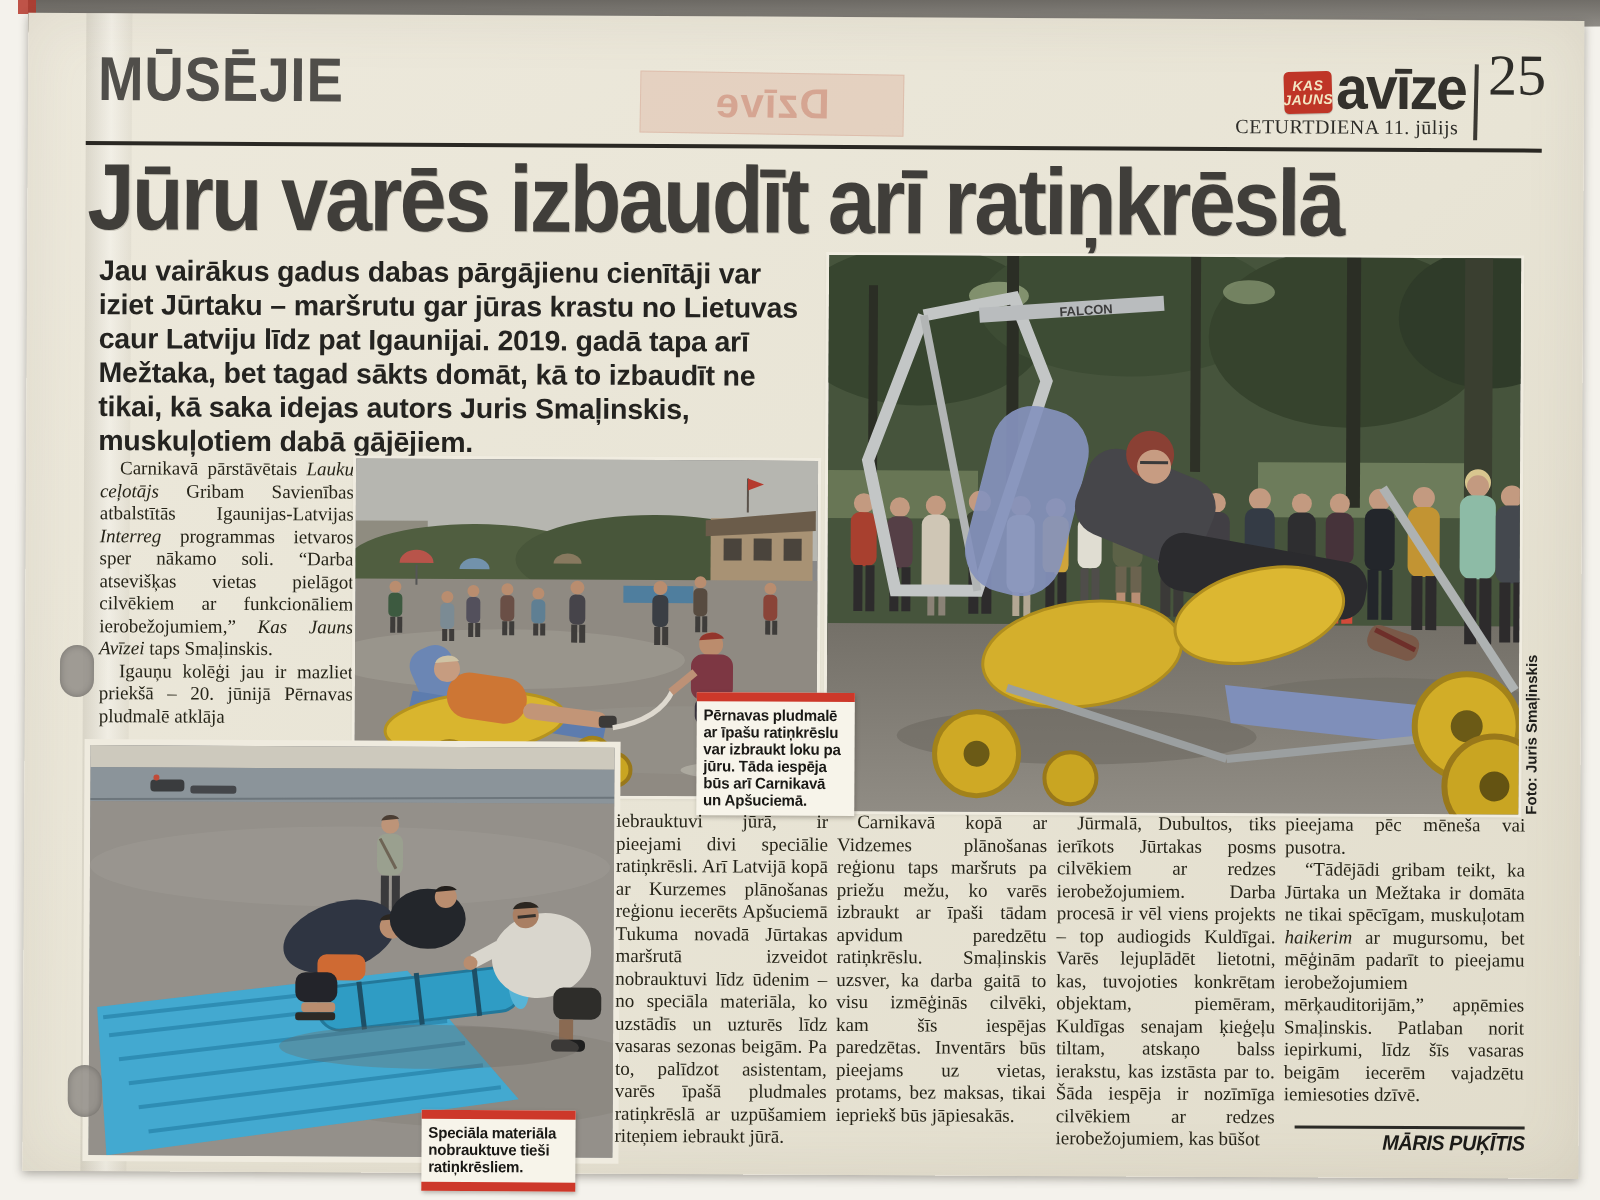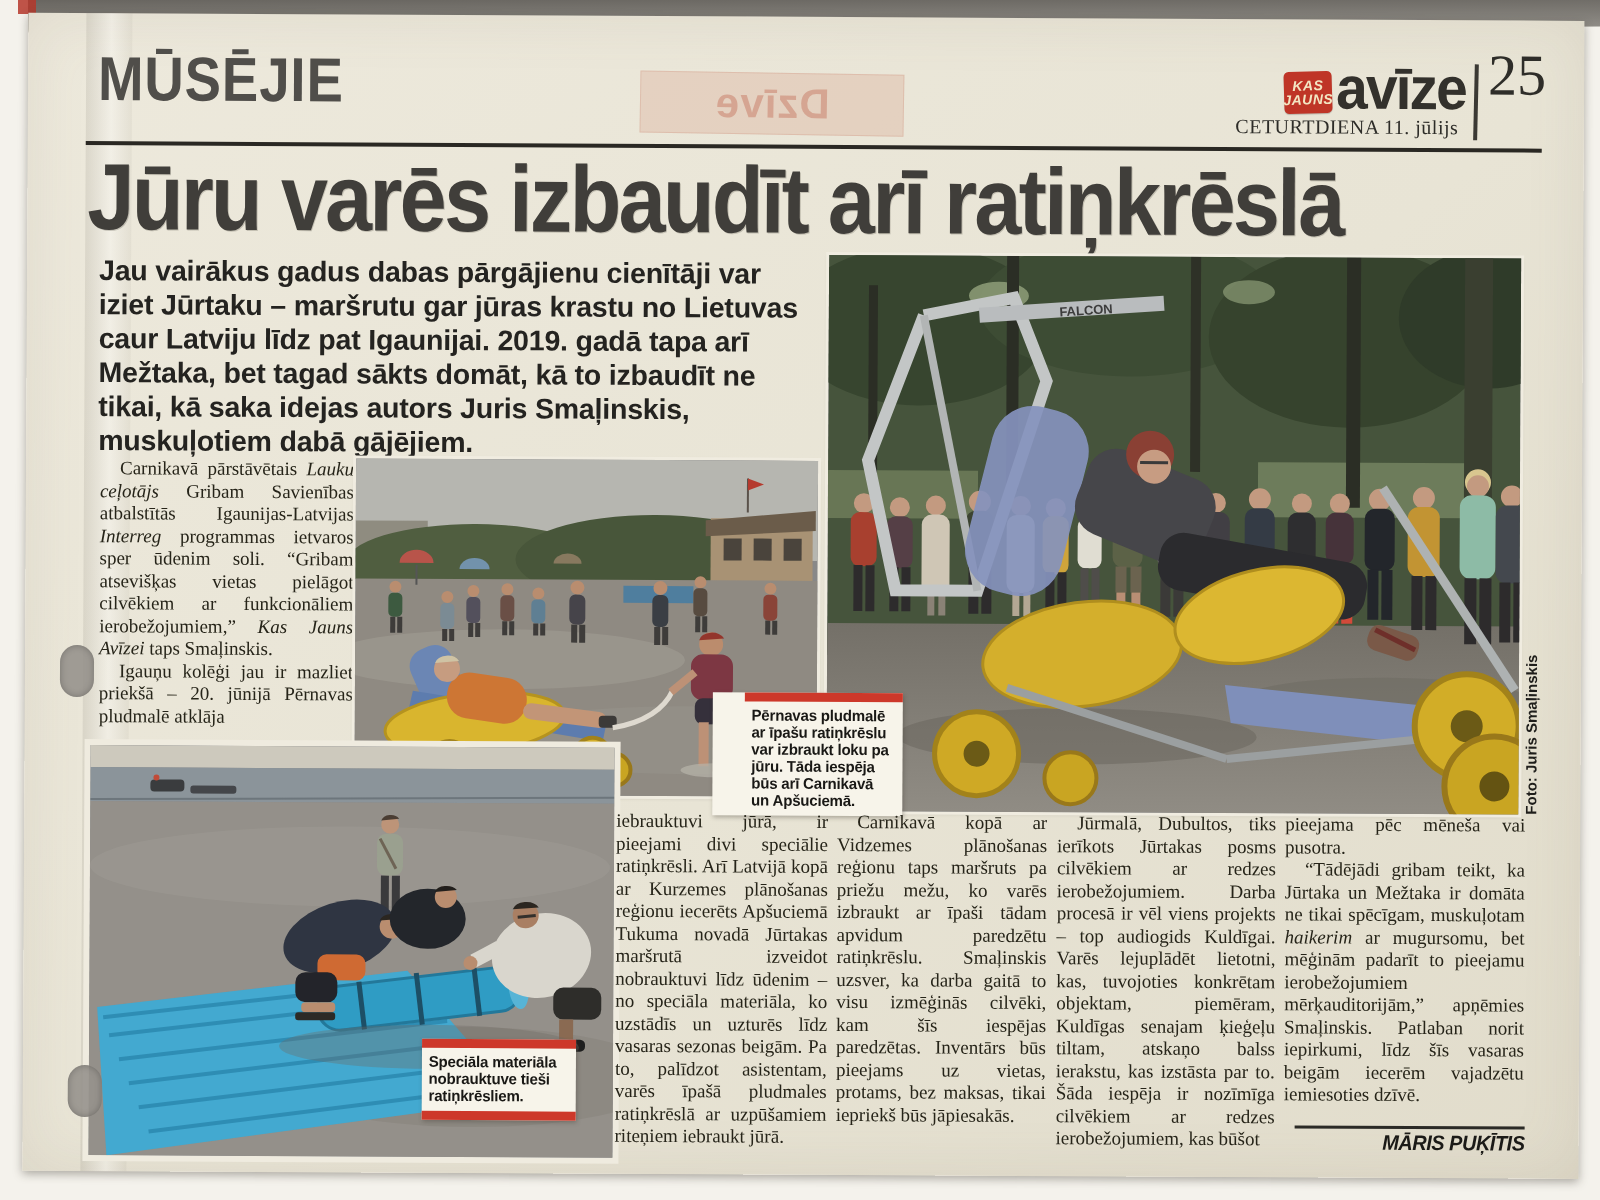--- a/index.html
+++ b/index.html
@@ -98,22 +98,22 @@
     white-space:nowrap;
   }
 
   .caption{
     position:absolute;background:#f7f4ea;
     font-family:"Liberation Sans",sans-serif;font-weight:700;color:#191815;
     box-shadow:1px 2px 4px rgba(60,55,45,.35);
   }
   .caption .bar{height:9px;background:#cd382a;}
   .caption .txt{padding:5px 7px 7px 7px;font-size:15.5px;line-height:17px;letter-spacing:-.2px;transform:scaleX(.97);transform-origin:left;}
-  .caption1{left:688px;top:676px;width:158px;padding-left:32px;}
-  .caption2{left:399px;top:1024px;width:154px;}
+  .caption1{left:672px;top:676px;width:158px;}
+  .caption2{left:399px;top:1095px;width:154px;}
 
   .col{position:absolute;top:794px;}
   .c1{left:592px;width:212px;}
   .c2{left:813px;width:210px;}
   .c3{left:1033px;width:219px;}
   .c4{left:1261px;width:240px;}
 
   .byline-rule{position:absolute;left:1272px;top:1106px;width:230px;height:3px;background:#2b2a26;}
   .byline{
     position:absolute;left:1240px;top:1111px;width:262px;text-align:right;
@@ -141,21 +141,21 @@
   <div class="paper-name">avīze</div>
   <div class="mast-divider"></div>
   <div class="page-num">25</div>
   <div class="date">CETURTDIENA 11. jūlijs</div>
   <div class="header-rule"></div>
 
   <div class="headline">Jūru varēs izbaudīt arī ratiņkrēslā</div>
   <div class="lead">Jau vairākus gadus dabas pārgājienu cienītāji var iziet Jūrtaku – maršrutu gar jūras krastu no Lietuvas caur Latviju līdz pat Igaunijai. 2019. gadā tapa arī Mežtaka, bet tagad sākts domāt, kā to izbaudīt ne tikai, kā saka idejas autors Juris Smaļinskis, muskuļotiem dabā gājējiem.</div>
 
   <div class="left-col bodytext">
-    <p class="ind"><span>Carnikavā pārstāvētais </span><i>Lauku ceļotājs</i><span> Gribam Savienības atbalstītās Igaunijas-Latvijas </span><i>Interreg</i><span> programmas ietvaros sper ūdenim soli. “Gribam atsevišķas vietas pielāgot cilvēkiem ar funkcionāliem ierobežojumiem,” </span><i>Kas Jauns Avīzei</i><span> taps Smaļinskis.</span></p>
+    <p class="ind"><span>Carnikavā pārstāvētais </span><i>Lauku ceļotājs</i><span> Gribam Savienības atbalstītās Igaunijas-Latvijas </span><i>Interreg</i><span> programmas ietvaros sper nākamo soli. “Darba atsevišķas vietas pielāgot cilvēkiem ar funkcionāliem ierobežojumiem,” </span><i>Kas Jauns Avīzei</i><span> taps Smaļinskis.</span></p>
     <p class="ind">Igauņu kolēģi jau ir mazliet priekšā – 20. jūnijā Pērnavas pludmalē atklāja</p>
   </div>
 
   <div class="photo photo-main">
     <svg viewBox="0 0 692 556" width="692" height="556">
       <defs>
         <linearGradient id="pav" x1="0" y1="0" x2="0" y2="1">
           <stop offset="0" stop-color="#767捌"></stop>
         </linearGradient>
         <linearGradient id="pav2" x1="0" y1="0" x2="0" y2="1">

